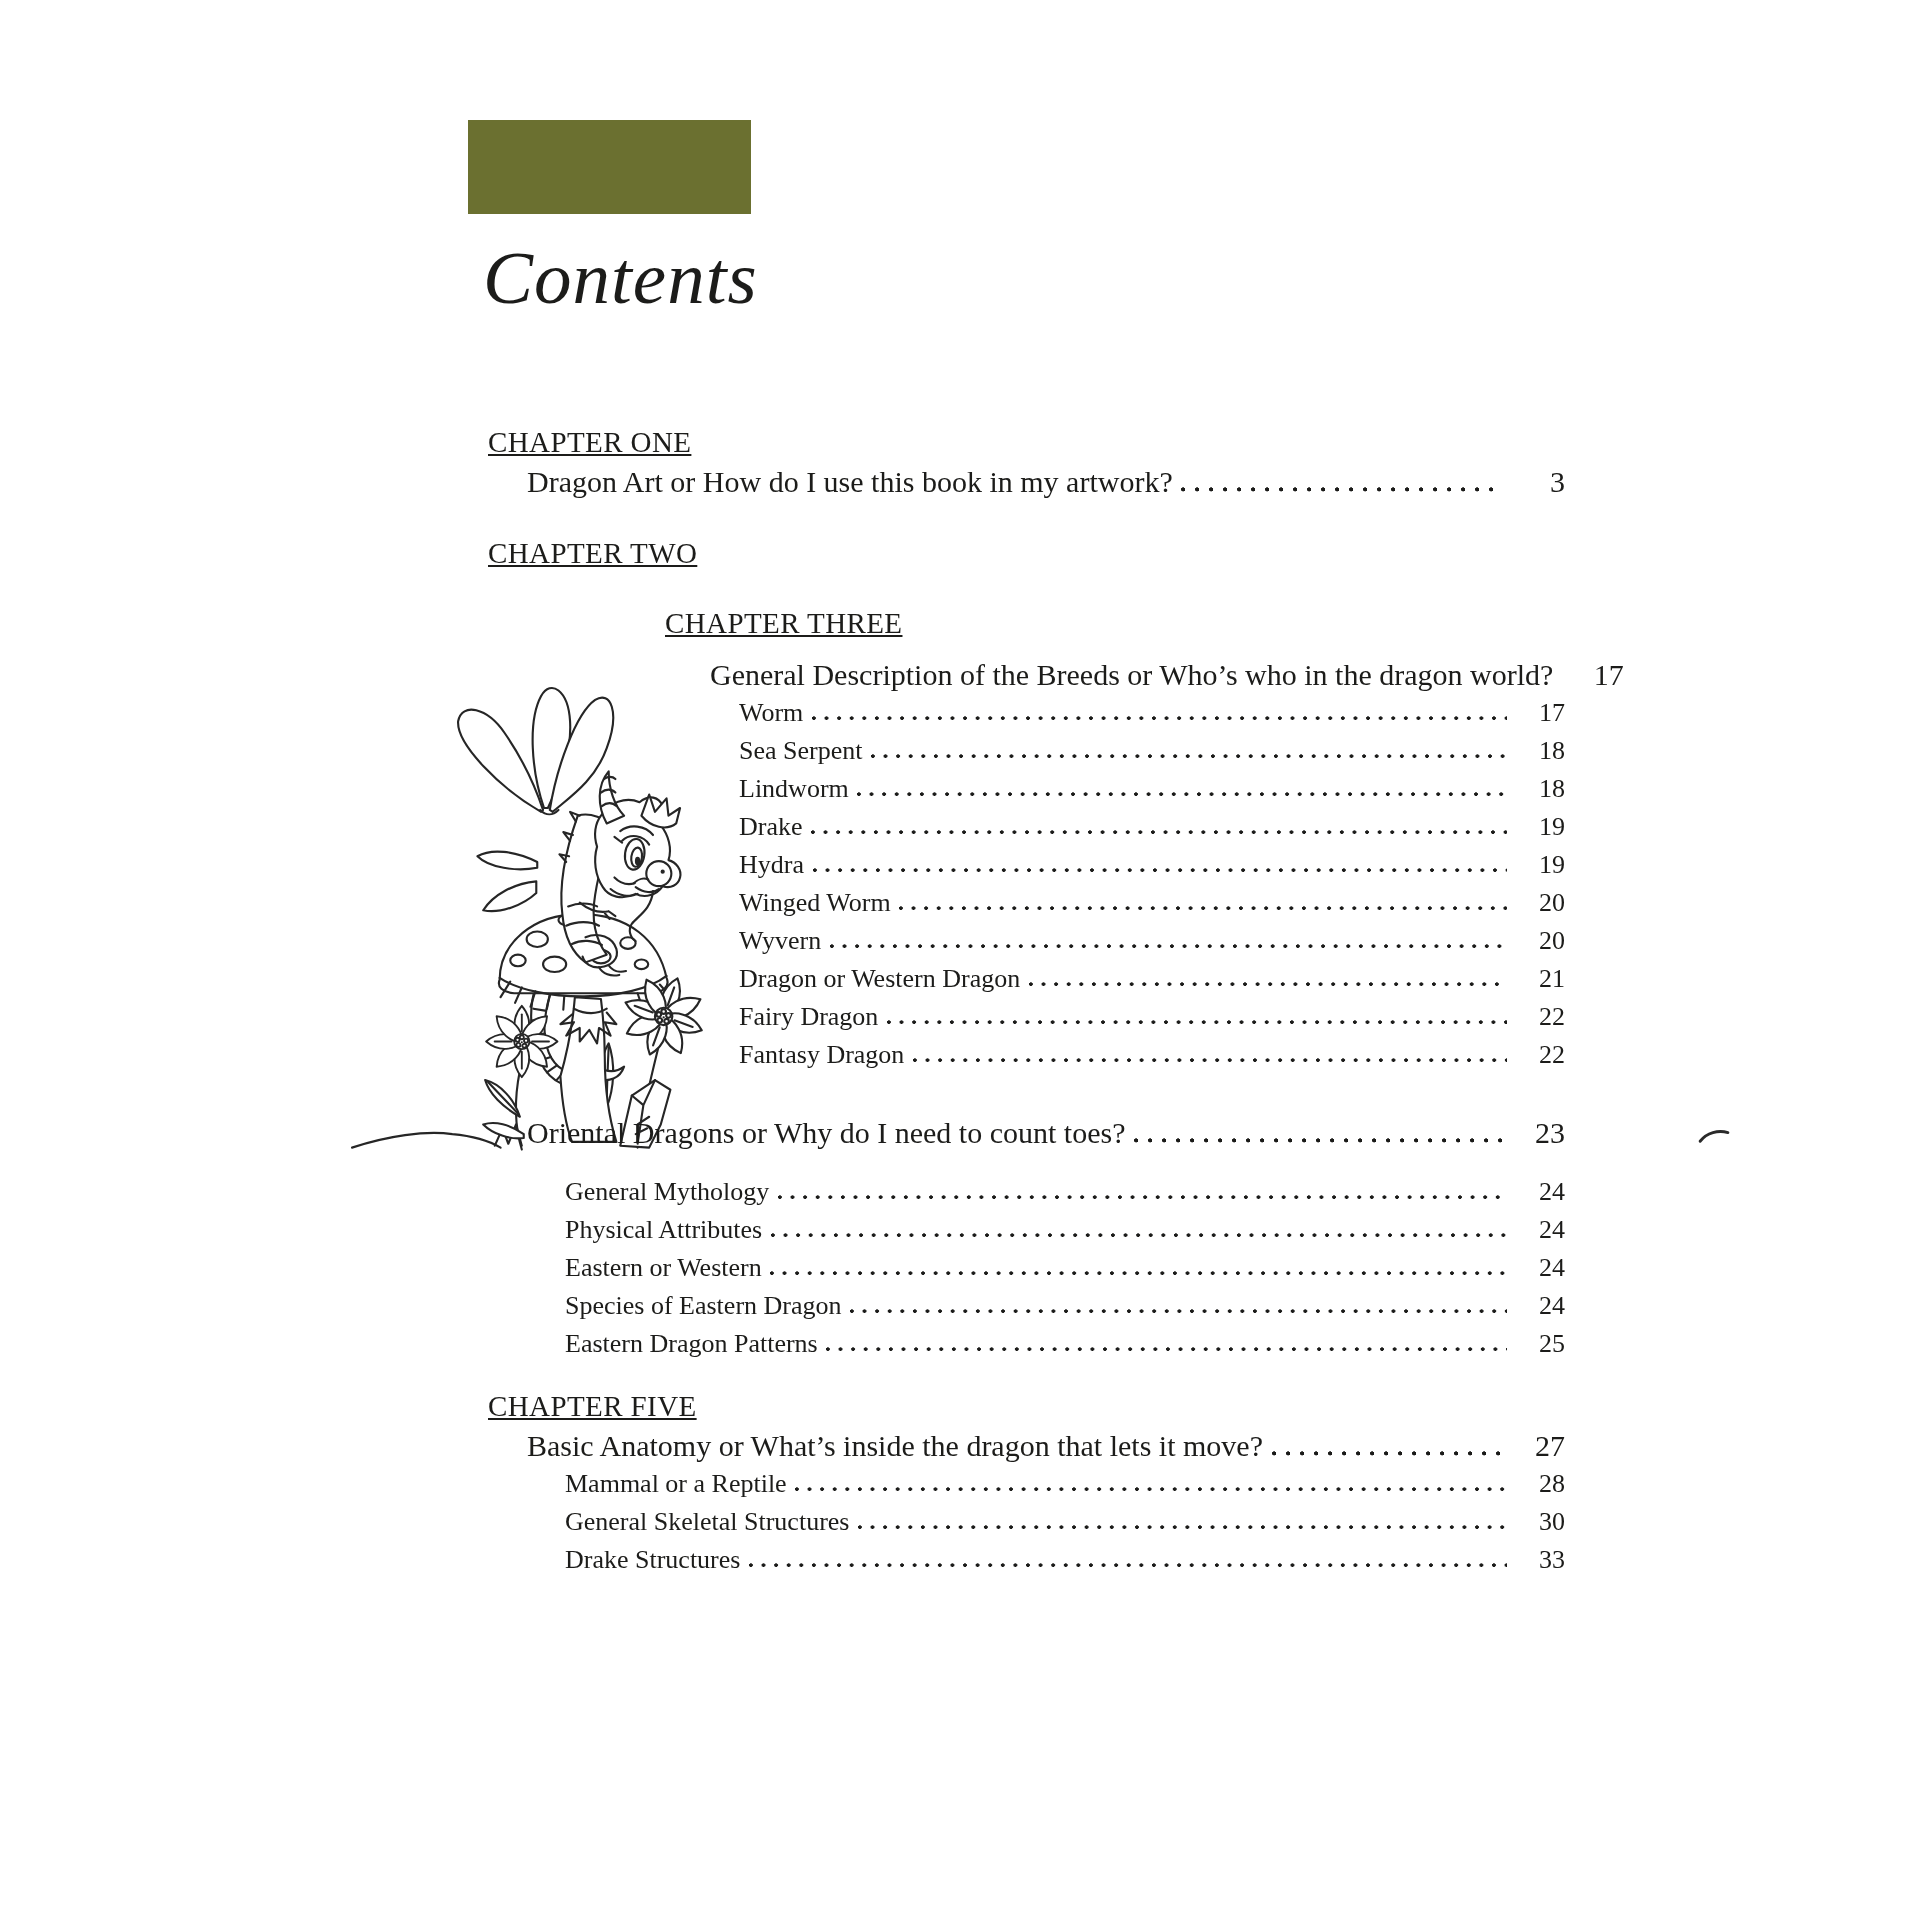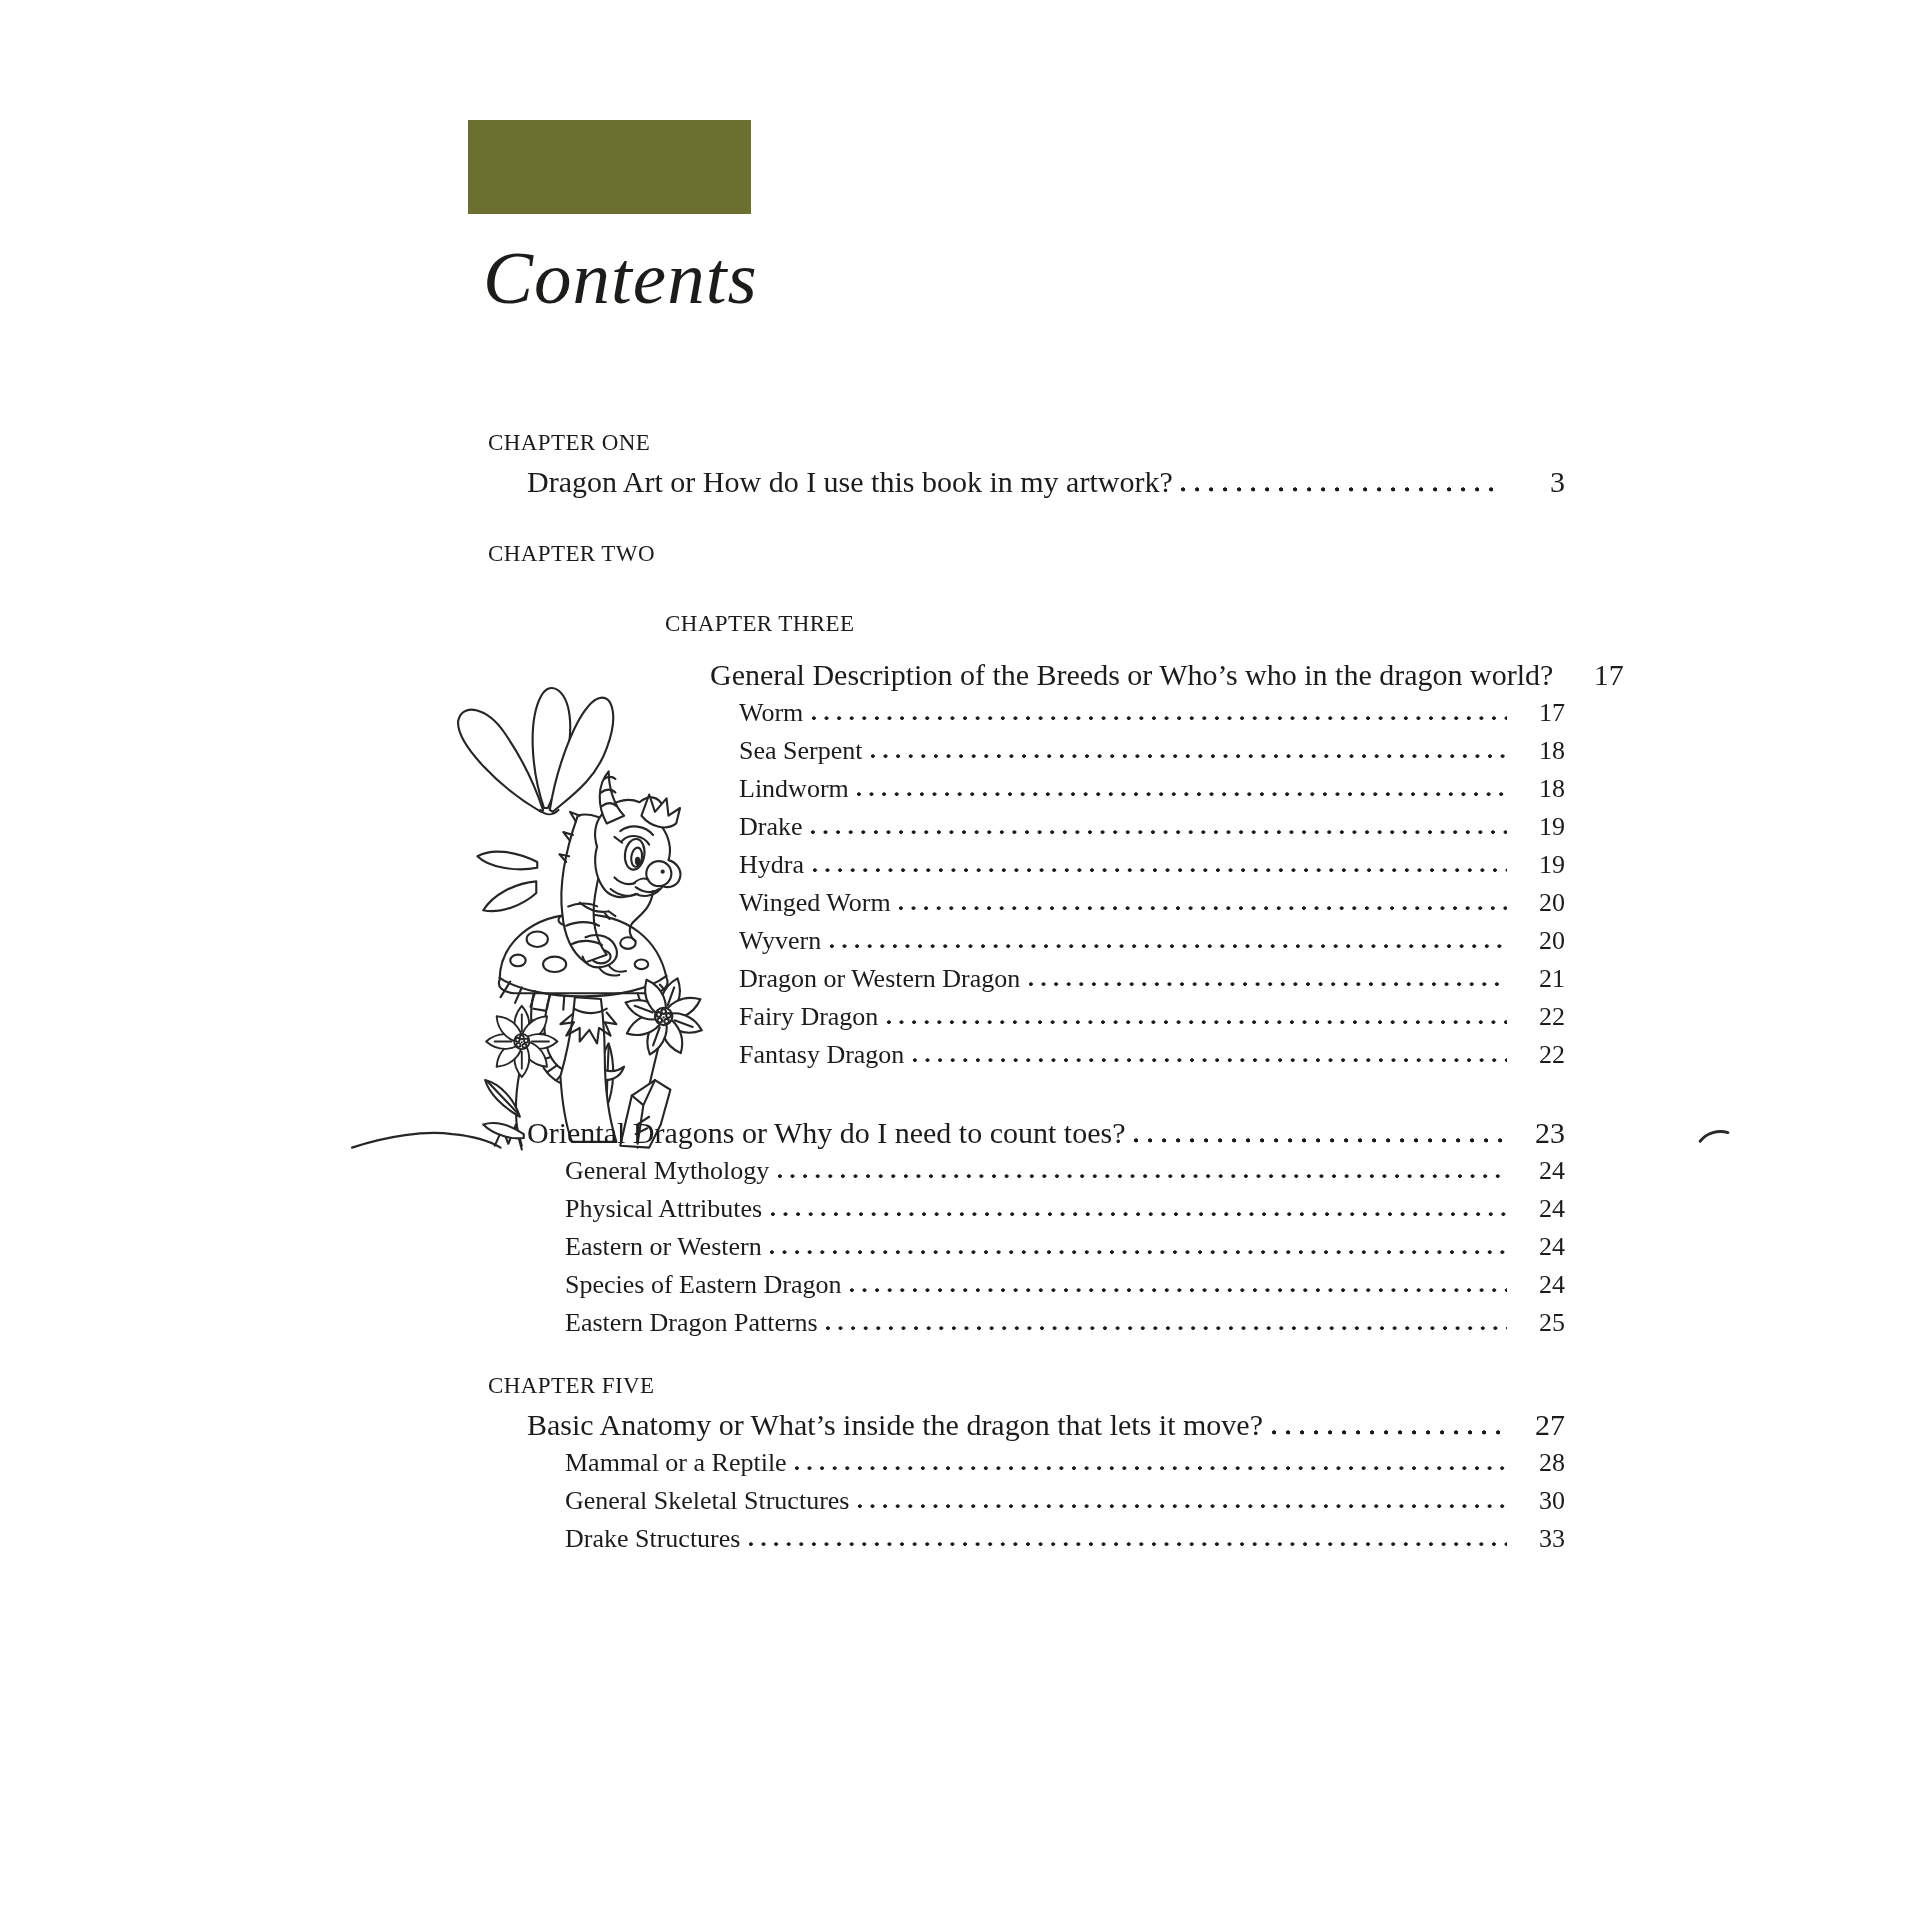--- a/index.html
+++ b/index.html
@@ -7,40 +7,40 @@
         font-family:"Liberation Serif","DejaVu Serif",serif;color:#1c1c1a;}
 
   .accent-rect{position:absolute;left:468px;top:120px;width:283px;height:94px;}
 
   .title{position:absolute;left:483px;top:239px;margin:0;font-size:75px;line-height:77px;
          font-style:italic;font-weight:400;letter-spacing:1px;}
 
   .toc{position:absolute;left:488px;top:388px;width:1077px;}
 
   .toc-row{display:flex;align-items:baseline;font-size:30px;line-height:39px;white-space:nowrap;}
-  .chapter-heading{font-size:23px;line-height:39px;letter-spacing:0.4px;}
+  .chapter-heading{font-size:29px;line-height:39px;letter-spacing:0.4px;text-decoration:underline;}
   .section-title-row{padding-left:39px;}
   .sub-list{margin-left:77px;}
   .sub-list .toc-row{font-size:26px;line-height:38px;}
 
   .leader{flex:1 1 auto;height:5.8px;margin:0 11.6px 0 8.7px;
           background-image:radial-gradient(circle at 2.1px 3.3px,#1b1b19 1.8px,rgba(0,0,0,0) 2.2px);
           background-size:14px 5.8px;background-repeat:repeat-x;background-position:left bottom;}
   .sub-list .leader{background-image:radial-gradient(circle at 1.9px 3.1px,#1b1b19 1.6px,rgba(0,0,0,0) 2px);
           background-size:12.6px 5.8px;}
   .pagenum{min-width:50px;text-align:right;}
   .sub-list .pagenum{min-width:46px;}
 
   #sections .section:nth-of-type(1){margin-top:35px;}
   #sections .section:nth-of-type(2){margin-top:33px;}
   #sections .section:nth-of-type(3){margin-top:31px;margin-left:177px;}
   #sections .section:nth-of-type(3) .section-title-row{margin-top:12px;padding-left:45px;}
   #sections .section:nth-of-type(3) .sub-list{margin-left:74px;}
   #sections .section:nth-of-type(4){margin-top:39px;}
-  #sections .section:nth-of-type(4) .sub-list{margin-top:0;}
+  #sections .section:nth-of-type(4) .sub-list{margin-top:21px;}
   #sections .section:nth-of-type(5){margin-top:24px;}
 
   .illustration{position:absolute;left:348px;top:671px;width:420px;height:521px;}
   .stray-mark{position:absolute;left:1697px;top:1124px;width:35px;height:23px;}
 </style>
 </head>
 <body>
 
 <div class="page" style="color: rgb(28, 28, 26);">
 

